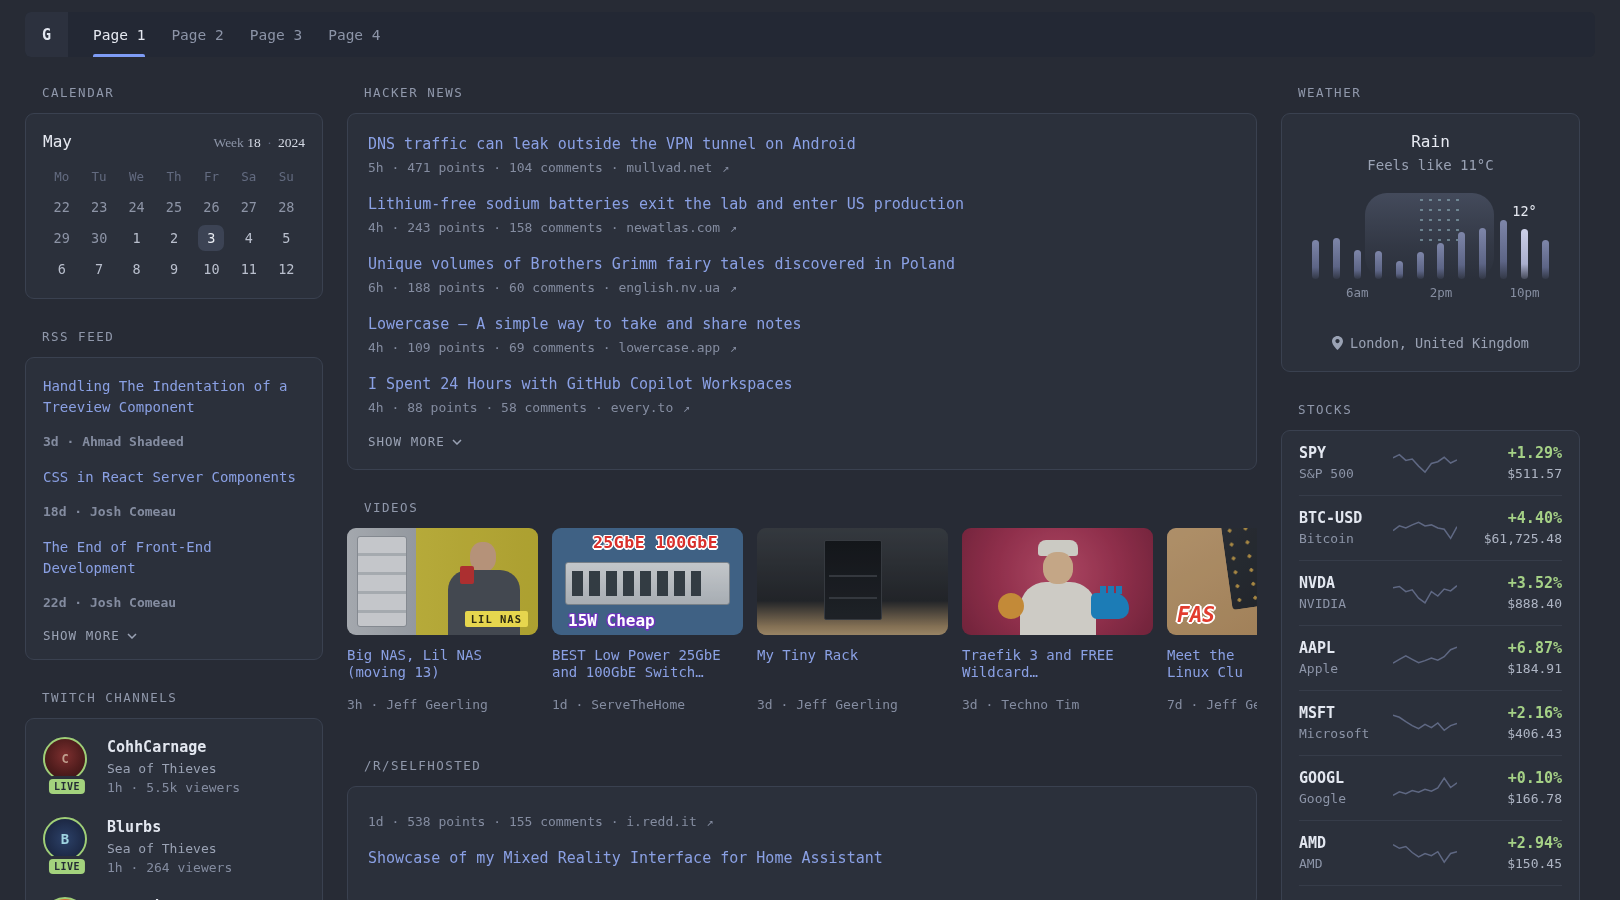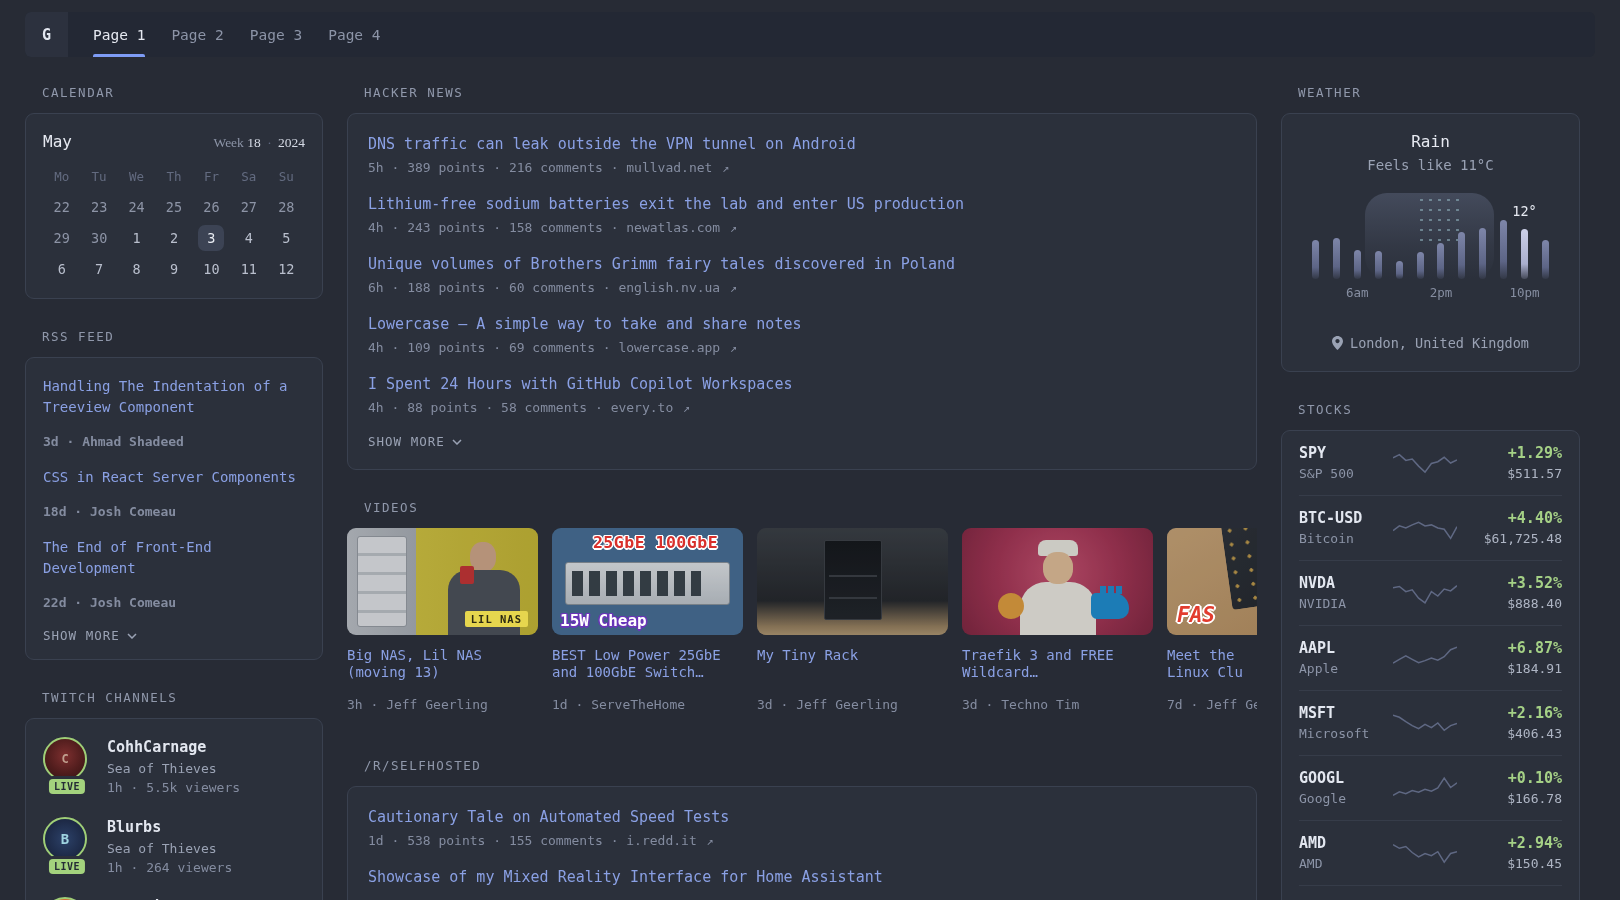--- a/index.html
+++ b/index.html
@@ -92,21 +92,21 @@
   .t1-badge { position:absolute; right:10px; bottom:8px; background:#e6d64e; color:#2c2a12; font-size:10.5px; font-weight:bold;
               padding:2px 6px; border-radius:2px; letter-spacing:1px; z-index:2; }
 
   .t2 { background:#477099; }
   .t2-switch { position:absolute; left:7%; top:32%; width:86%; height:40%; border-radius:3px;
                background:linear-gradient(180deg,#e8ebee,#c6ccd2); border:1px solid #8d959e; }
   .t2-ports { position:absolute; left:6px; top:8px; right:28px; bottom:8px;
               background:repeating-linear-gradient(90deg,#39424a 0 11px,transparent 11px 17px); }
   .t2-top { position:absolute; top:5px; width:100%; text-align:center; color:#d8302c; font-weight:bold; font-size:16.5px; letter-spacing:0.5px;
             text-shadow:-1.5px 0 #fff,1.5px 0 #fff,0 -1.5px #fff,0 1.5px #fff,-1px -1px #fff,1px 1px #fff,-1px 1px #fff,1px -1px #fff; z-index:2;padding-left:16px; }
-  .t2-bottom { position:absolute; bottom:5px; left:8px; color:#fff; font-weight:bold; font-size:16px;
+  .t2-bottom { position:absolute; bottom:5px; left:16px; color:#fff; font-weight:bold; font-size:16px;
             text-shadow:-1.5px 0 #6a35b8,1.5px 0 #6a35b8,0 -1.5px #6a35b8,0 1.5px #6a35b8,-1px -1px #6a35b8,1px 1px #6a35b8,-1px 1px #6a35b8,1px -1px #6a35b8; z-index:2; }
 
   .t3 { background:linear-gradient(180deg,#3a3e44 0%,#232529 68%,#9b825f 92%,#b49a73 100%); }
   .t3-rack { position:absolute; left:50%; transform:translateX(-50%); top:12px; width:58px; height:80px;
              background:linear-gradient(180deg,#121418,#1f2227); border:1px solid #3c4046; border-radius:2px; }
   .t3-shelf { position:absolute; left:4px; right:4px; top:34px; height:2px; background:#3a3e44; box-shadow:0 22px 0 #3a3e44; }
 
   .t4 { background:radial-gradient(circle at 50% 42%,#cc5070 0%,#a83253 55%,#83243f 100%); }
   .t4-cap { position:absolute; left:50%; top:12px; transform:translateX(-50%); width:40px; height:16px; background:#f2efe6; border-radius:8px 8px 3px 3px; }
   .t4-face { position:absolute; left:50%; top:24px; transform:translateX(-50%); width:30px; height:32px; background:#e9c49c; border-radius:45%; }
@@ -322,21 +322,21 @@
       </div>
     </div>
 
     <div class="col">
 
       <div class="widget">
         <h2 class="section-title">HACKER NEWS</h2>
         <div class="card list-card">
           <div class="news-item">
             <a class="link news-title">DNS traffic can leak outside the VPN tunnel on Android</a>
-            <div class="meta news-meta"><span>5h · 389 points · 216 comments · mullvad.net</span> <span class="ext-arrow">↗</span></div>
+            <div class="meta news-meta"><span>5h · 471 points · 104 comments · mullvad.net</span> <span class="ext-arrow">↗</span></div>
           </div>
           <div class="news-item">
             <a class="link news-title">Lithium-free sodium batteries exit the lab and enter US production</a>
             <div class="meta news-meta"><span>4h · 243 points · 158 comments · newatlas.com</span> <span class="ext-arrow">↗</span></div>
           </div>
           <div class="news-item">
             <a class="link news-title">Unique volumes of Brothers Grimm fairy tales discovered in Poland</a>
             <div class="meta news-meta"><span>6h · 188 points · 60 comments · english.nv.ua</span> <span class="ext-arrow">↗</span></div>
           </div>
           <div class="news-item">
@@ -416,21 +416,20 @@
             <div class="meta video-meta">7d · Jeff Geerling</div>
           </div>
 
         </div>
       </div>
 
       <div class="widget">
         <h2 class="section-title">/R/SELFHOSTED</h2>
         <div class="card list-card">
           <div class="news-item">
-            <a class="link news-title">Cautionary Tale on Automated Speed Tests</a>
             <div class="meta news-meta"><span>1d · 538 points · 155 comments · i.redd.it</span> <span class="ext-arrow">↗</span></div>
           </div>
           <div class="news-item">
             <a class="link news-title">Showcase of my Mixed Reality Interface for Home Assistant</a>
           </div>
         </div>
       </div>
     </div>
 
     <div class="col">

